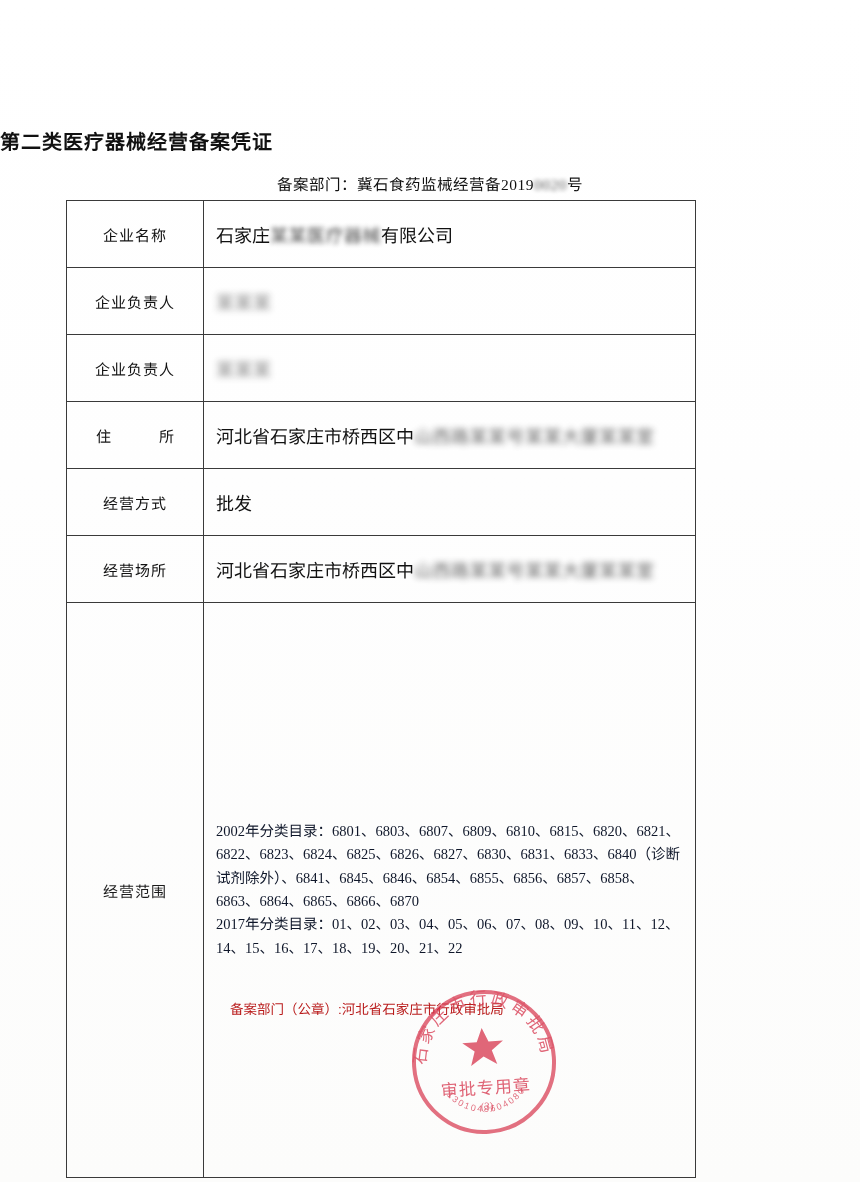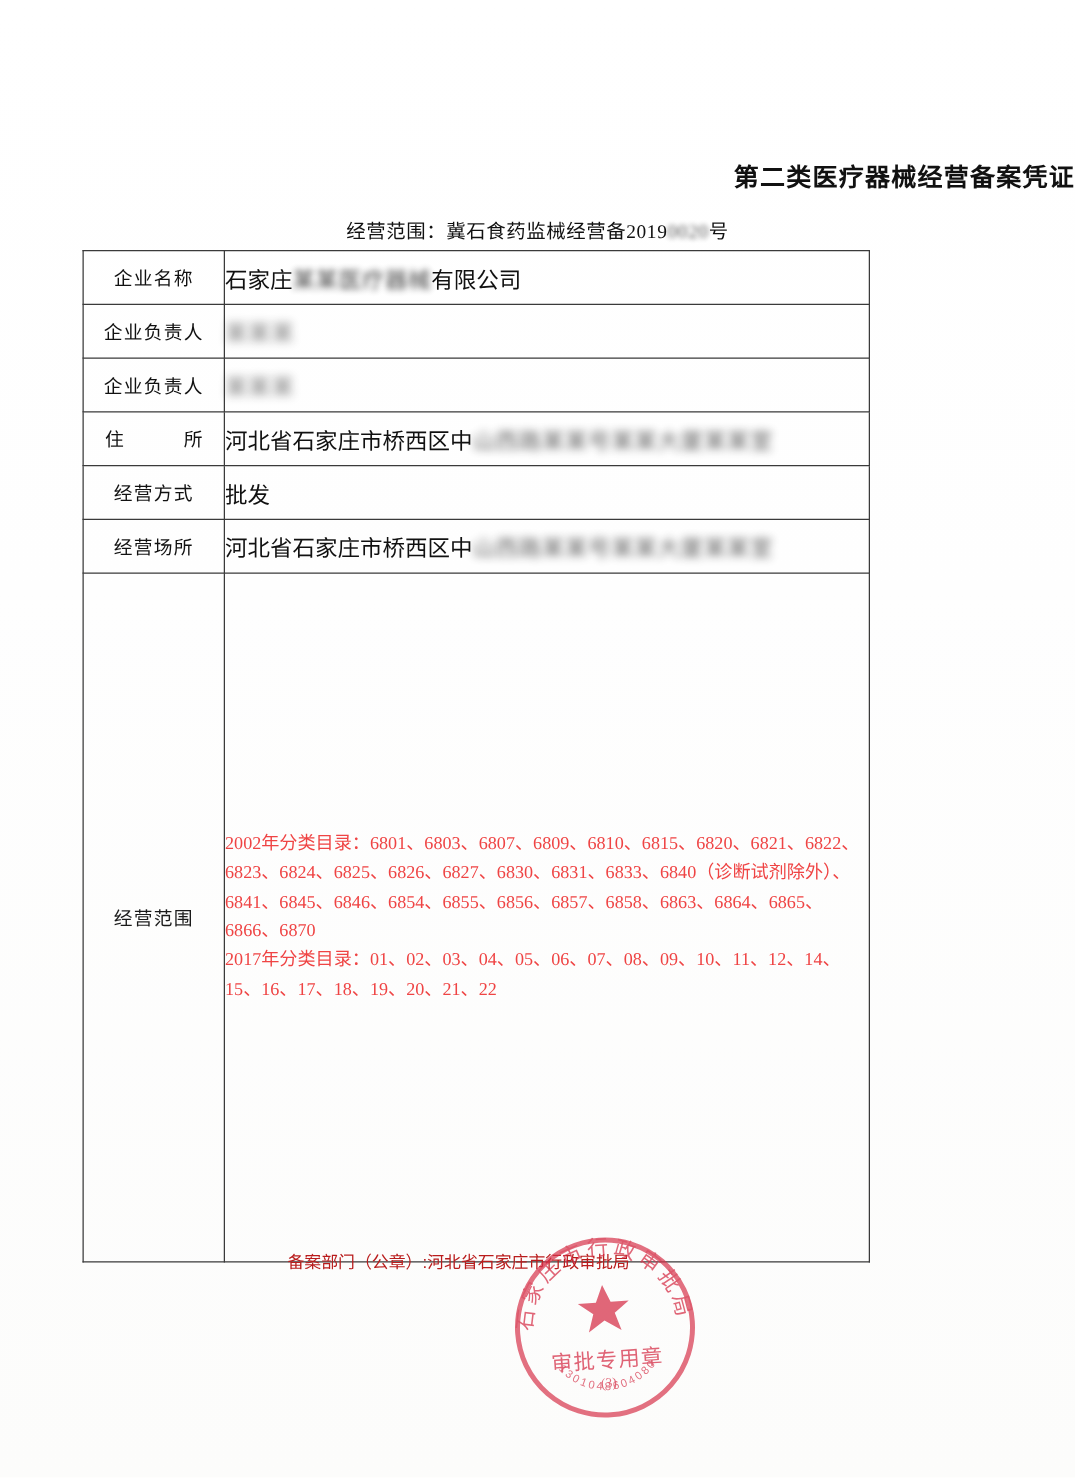--- a/index.html
+++ b/index.html
@@ -28,21 +28,21 @@
     inset: 0;
     background: linear-gradient(180deg, #ffffff 0%, #fefefe 40%, #fcfcfb 100%);
     pointer-events: none;
   }
 
   .doc-title {
     position: absolute;
     top: 126px;
     left: 0;
     width: 860px;
-    text-align: right;
+    text-align: left;
     font-size: 20px;
     font-weight: bold;
     letter-spacing: 1px;
     color: #111;
     font-family: "Liberation Serif", "DejaVu Serif", serif;
   }
 
   .record-no {
     position: absolute;
     top: 172px;
@@ -64,21 +64,21 @@
     position: absolute;
     left: 66px;
     top: 200px;
     width: 630px;
     border-collapse: collapse;
     table-layout: fixed;
   }
   table.main-table td {
     border: 1px solid #3a3a3a;
     vertical-align: middle;
-    padding: 0;
+    padding: 12px;
   }
   td.label {
     width: 112px;
     text-align: center;
     font-size: 15px;
     color: #111;
     height: 42px;
     font-family: "Liberation Serif", "DejaVu Serif", serif;
     letter-spacing: 1px;
   }
@@ -113,21 +113,21 @@
     font-family: "Liberation Serif", "DejaVu Serif", serif;
     margin-left: 40px;
   }
   td.scope-body {
     vertical-align: top;
     padding: 10px 12px 0 14px;
     height: 550px;
     font-size: 14.5px;
     line-height: 1.62;
     font-family: "Liberation Serif", "DejaVu Serif", serif;
-    color: #ef4444;
+    color: #0f172a;
   }
   .scope-line { white-space: normal; }
 
   .footer {
     position: absolute;
     left: 230px;
     top: 996px;
     font-size: 13.5px;
     line-height: 2.05;
     color: #b91c1c;
@@ -149,21 +149,21 @@
 </style>
 </head>
 <body>
 
 <div class="page">
   <div class="scan-tint"></div>
 
   <div class="doc-title">第二类医疗器械经营备案凭证</div>
 
   <div class="record-no">
-    <span>经营范围：</span><span>冀石食药监械经营备2019</span><span class="blurred">0020</span><span>号</span>
+    <span>备案部门：</span><span>冀石食药监械经营备2019</span><span class="blurred">0020</span><span>号</span>
   </div>
 
   <table class="main-table">
     <tbody>
       <tr>
         <td class="label">企业名称</td>
         <td class="value">
           <span>石家庄</span><span class="redacted">某某医疗器械</span><span>有限公司</span>
         </td>
       </tr>

